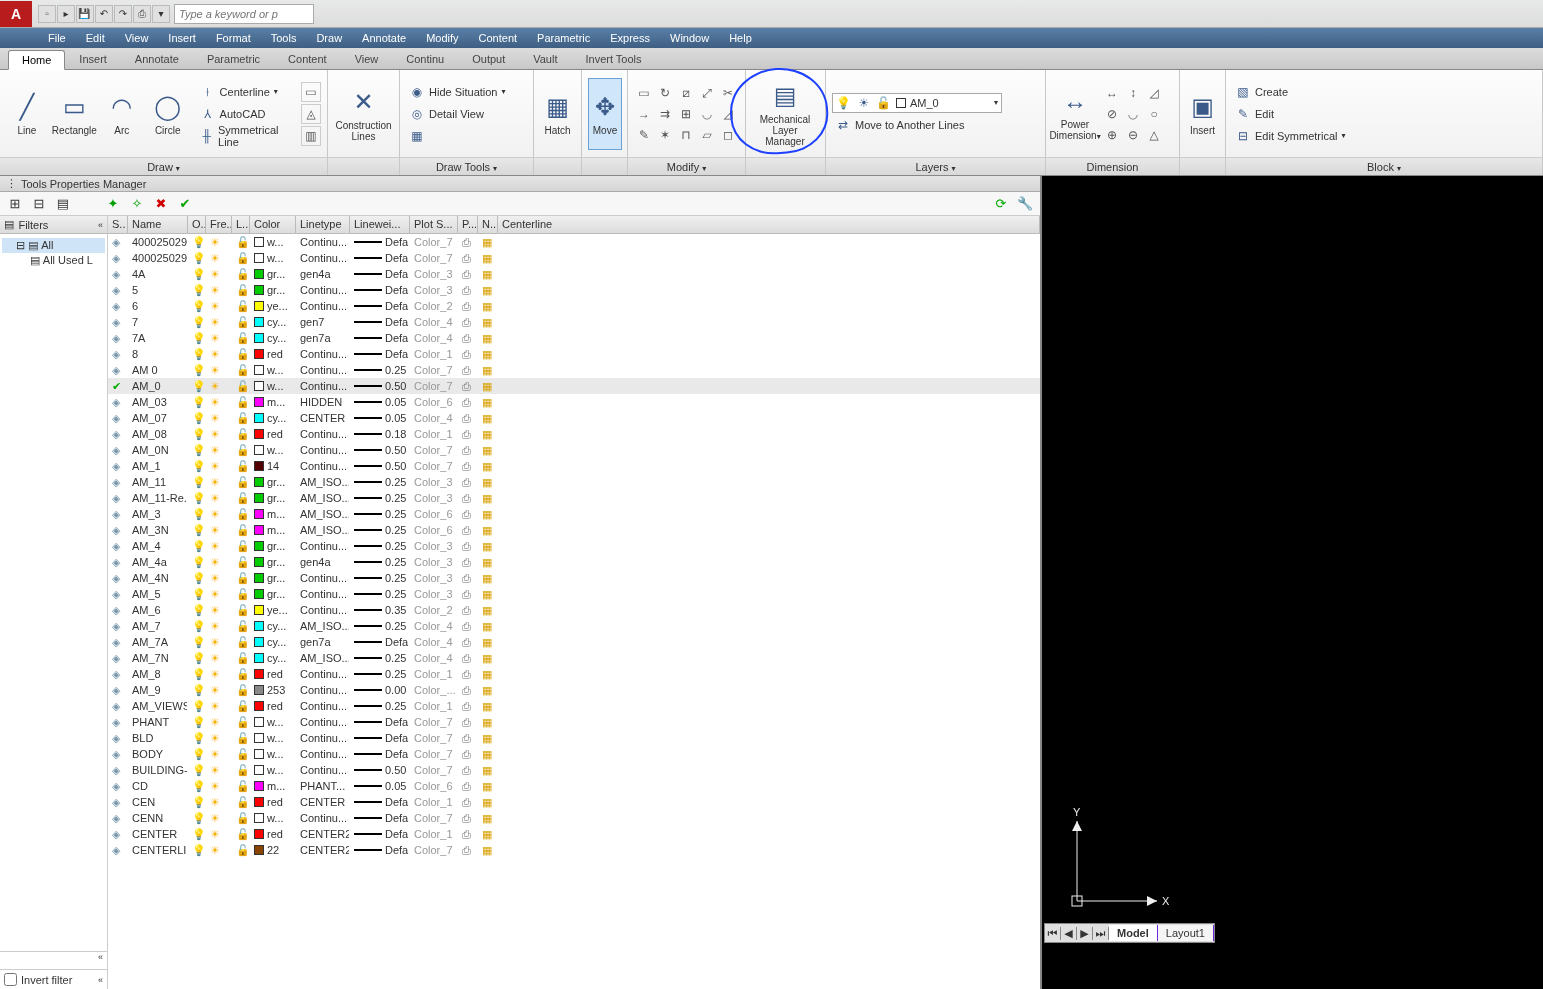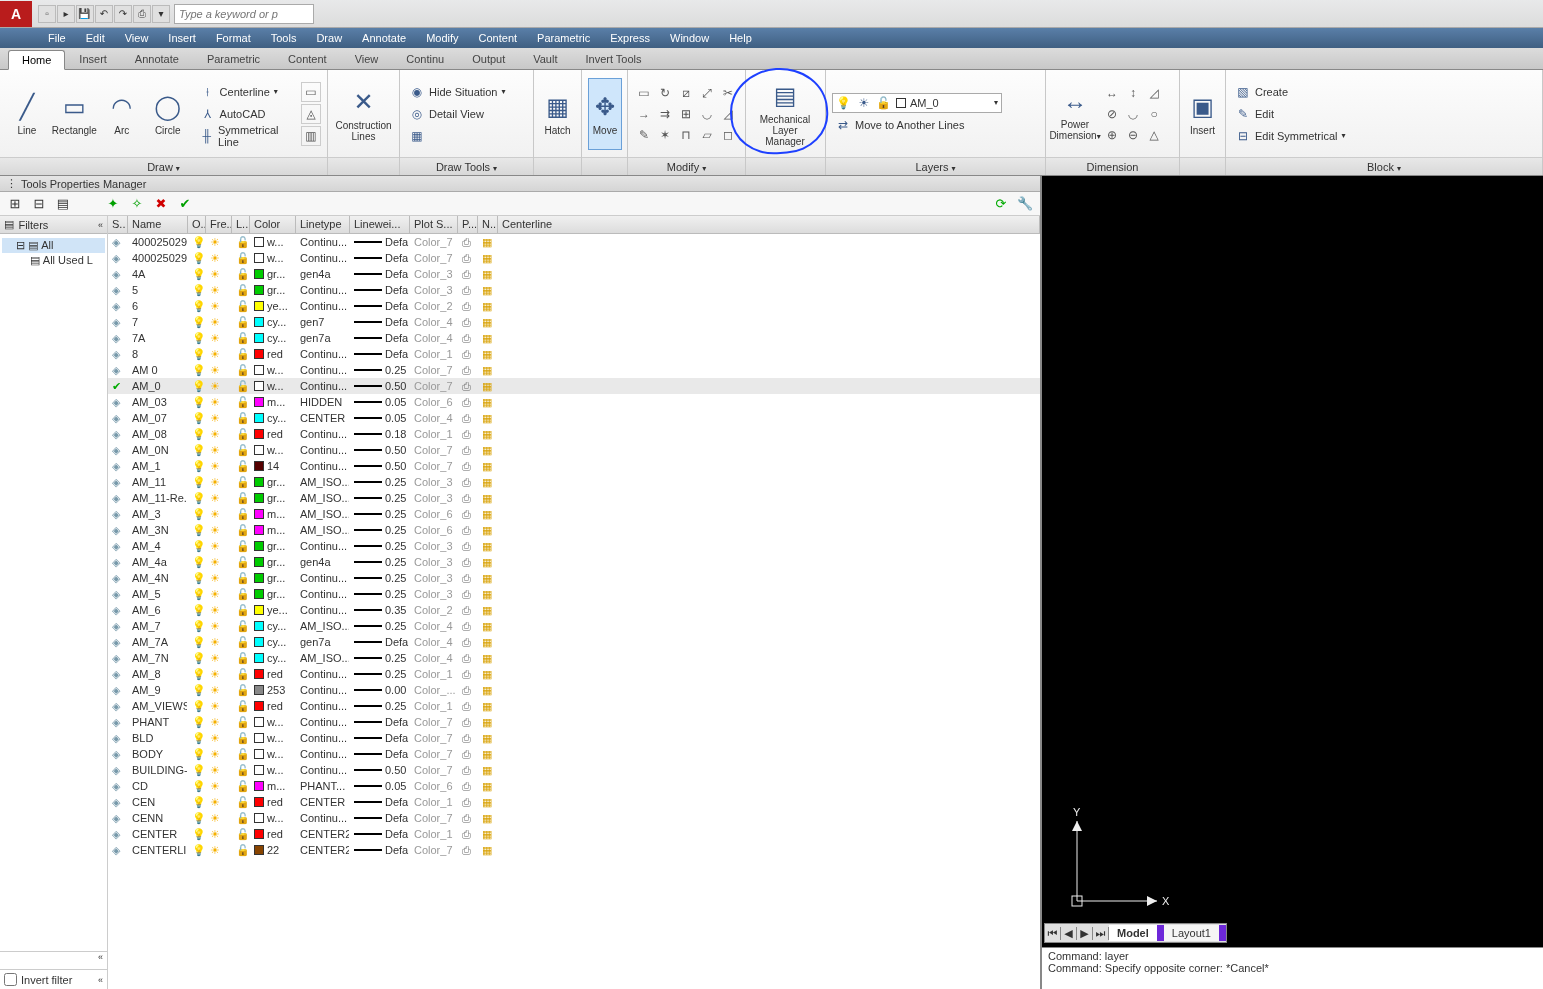--- a/index.html
+++ b/index.html
@@ -54,21 +54,21 @@
 .grow{display:flex;height:16px;align-items:center}
 .grow.cur{background:#e9e9e9}
 .grow>div{border-right:1px solid transparent;padding:0 4px;overflow:hidden;white-space:nowrap;display:flex;align-items:center;gap:3px}
 .csw{width:10px;height:10px;border:1px solid #333;flex-shrink:0}
 .lws{width:28px;height:0;border-top:2px solid #000;flex-shrink:0}
 .dimtxt{color:#999}
 
 .draw{flex:1;background:#000;position:relative}
 .ucs{position:absolute;bottom:70px;left:20px;color:#eee;font-size:14px}
 .layout-tabs{position:absolute;bottom:46px;left:2px;height:20px;display:flex;align-items:center;background:#e0e0e0;gap:0;border:1px solid #888}
-.ltab{padding:2px 8px;border-right:7px solid #6d28d9;background:#f5f5f5;cursor:pointer}
+.ltab{padding:2px 8px;border-right:1px solid #6d28d9;background:#f5f5f5;cursor:pointer}
 .ltab.act{background:#fff;font-weight:bold}
 .lnav{width:16px;text-align:center;border-right:1px solid #888;cursor:pointer}
 .cmdline{position:absolute;bottom:0;left:0;right:0;height:42px;background:#fff;border-top:1px solid #888;font-family:Consolas,monospace;font-size:12px;padding:2px 6px;color:#333;overflow:hidden}
 
 .c-s{width:20px}.c-name{width:60px}.c-o{width:18px}.c-fr{width:26px}.c-l{width:18px}.c-col{width:46px}.c-lt{width:54px}.c-lw{width:60px}.c-ps{width:48px}.c-p{width:20px}.c-n{width:20px}.c-desc{flex:1}
 </style>
 </head>
 <body>
 
 <div class="titlebar">
@@ -1403,18 +1403,14 @@
       </svg>
     </div>
     <div class="layout-tabs">
       <div class="lnav">⏮</div>
       <div class="lnav">◀</div>
       <div class="lnav">▶</div>
       <div class="lnav">⏭</div>
       <div class="ltab act">Model</div>
       <div class="ltab">Layout1</div>
     </div>
-    <div class="cmdline">
-      <div>Command: layer</div>
-      <div>Command: Specify opposite corner: *Cancel*</div>
-    </div>
   </div>
 </div>
 
 </body></html>

